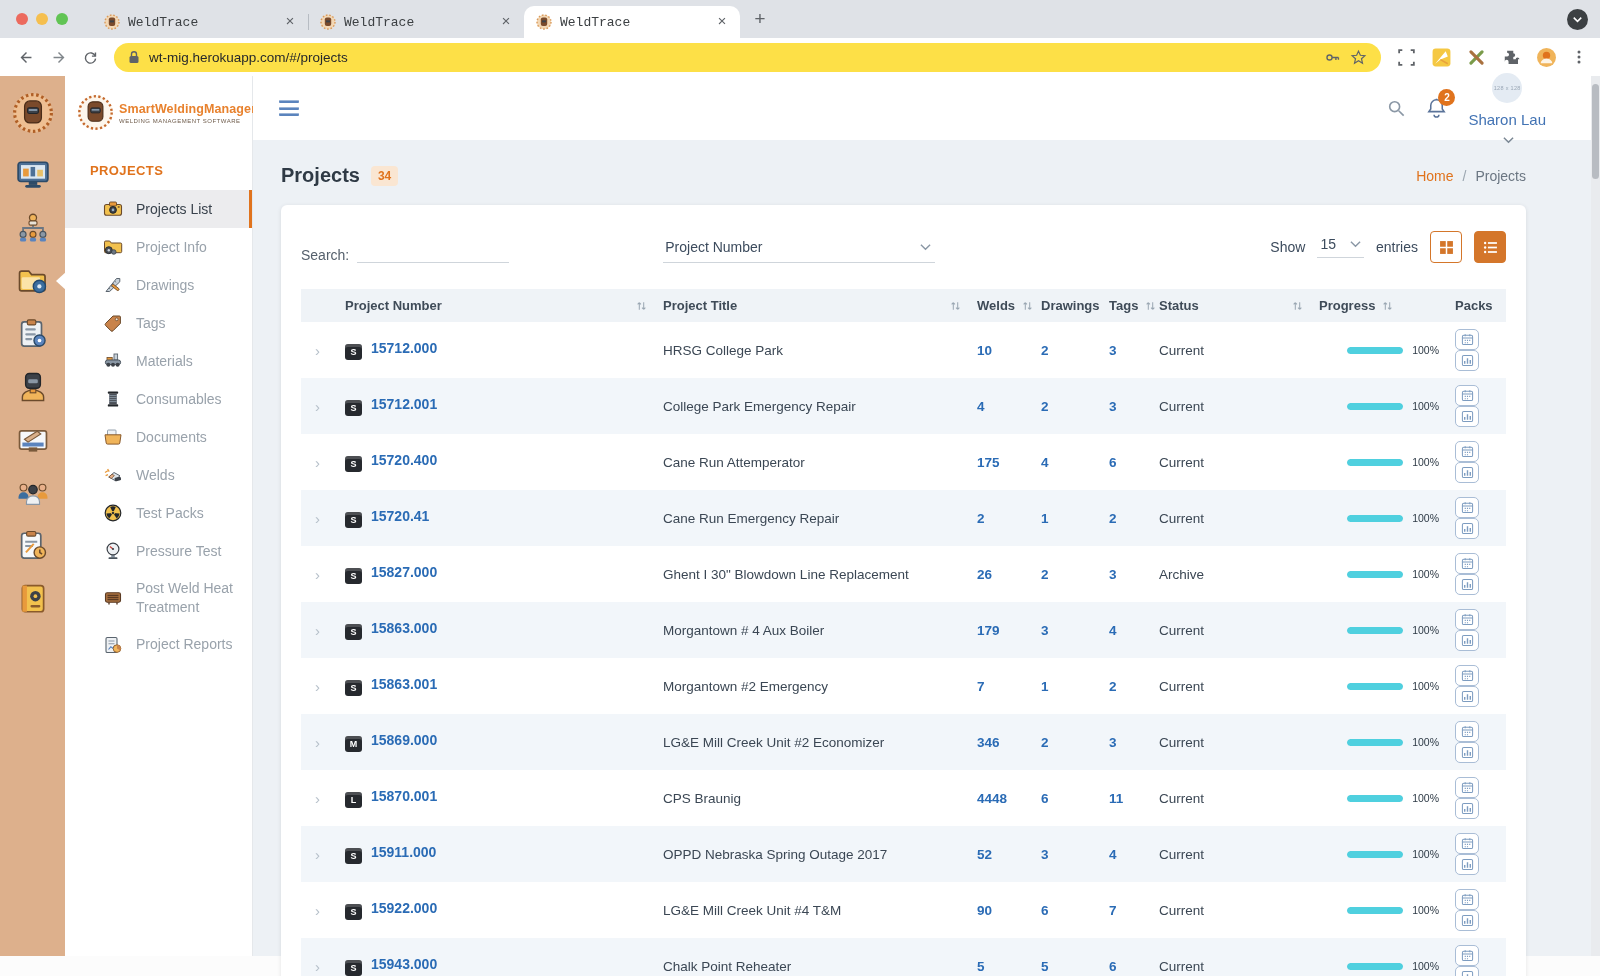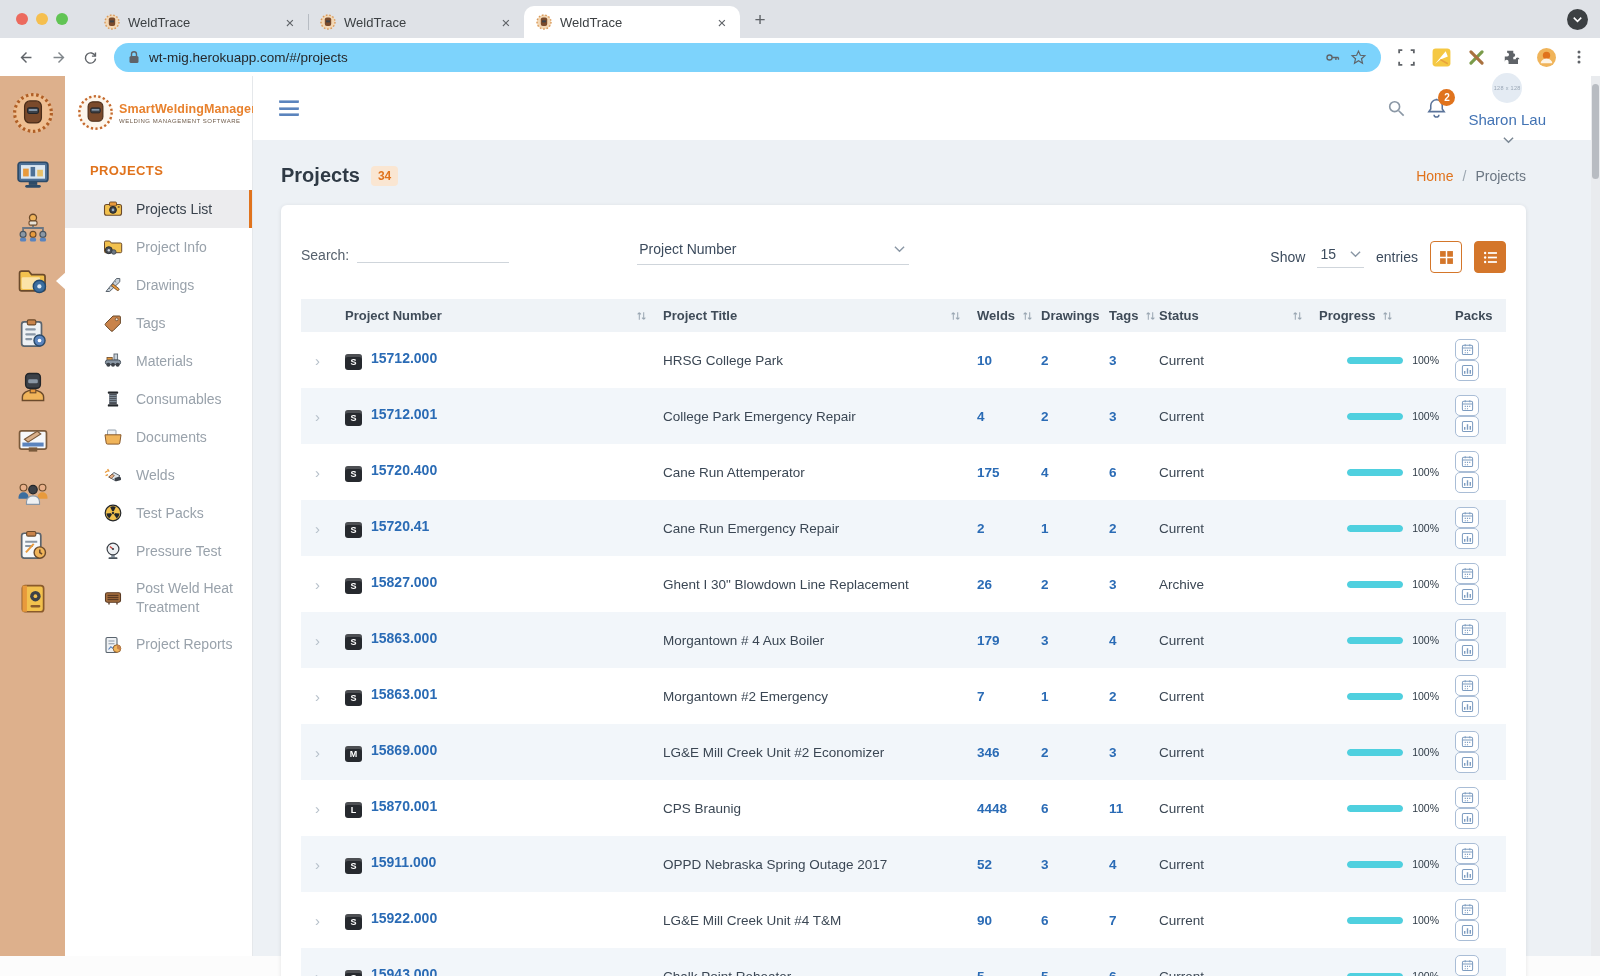--- a/index.html
+++ b/index.html
@@ -1,39 +1,39 @@
 <!DOCTYPE html>
 <html><head>
 <meta charset="utf-8">
 <style>
   * { margin:0; padding:0; box-sizing:border-box; }
   html,body { width:1600px; height:976px; font-family:"Liberation Sans",sans-serif; background:#fff; overflow:hidden; }
 
   
-  .tabbar { height:38px; background:#dfe2e7; position:relative; display:flex; align-items:flex-end; }
+  .tabbar { height:38px; background:#dfe2e7; position:relative; display:flex; align-items:flex-end;font-family:Liberation Mono, monospace; }
   .traffic { position:absolute; left:16px; top:13px; display:flex; gap:8px; }
   .dot { width:12px; height:12px; border-radius:50%; }
   .dot.red{background:#ec6a5e;} .dot.yellow{background:#f5bf4f;} .dot.green{background:#61c454;}
   .tabs { margin-left:92px; display:flex; align-items:flex-end; height:38px; }
   .tab { width:216px; height:32px; display:flex; align-items:center; gap:8px; padding:0 10px 0 12px; font-size:13px; color:#3c4043; border-radius:10px 10px 0 0; position:relative; }
   .tab:not(.active):not(:first-child)::before { content:''; position:absolute; left:0; top:8px; bottom:8px; width:1px; background:#b7bcc3; }
   .tab.active { background:#fff; }
   .tab-title { flex:1; white-space:nowrap; overflow:hidden; }
   .tab-close { color:#5f6368; font-size:15px; width:16px; text-align:center; }
   .ic { display:inline-flex; align-items:center; justify-content:center; }
   .ic svg { width:100%; height:100%; display:block; }
   .favicon-wrap { width:16px; height:16px; flex-shrink:0; }
   .newtab { width:28px; height:28px; margin:0 0 4px 6px; font-size:19px; color:#5f6368; display:grid; place-items:center; }
   .tabsearch { position:absolute; right:12px; top:9px; width:21px; height:21px; border-radius:50%; background:#3c4043; display:grid; place-items:center; }
   .tabsearch svg { width:9px; height:7px; }
 
   .urlbar { height:38px; background:#fff; display:flex; align-items:center; padding:0 12px; gap:4px; }
   .nav-ic { width:28px; height:28px; display:grid; place-items:center; }
   .nav-ic svg { width:17px; height:17px; }
-  .url-pill { flex:1; height:29px; margin:0 6px; background:#7dd3fc; border-radius:15px; display:flex; align-items:center; gap:9px; padding:0 14px; }
+  .url-pill { flex:1; height:29px; margin:0 6px; background:#fde047; border-radius:15px; display:flex; align-items:center; gap:9px; padding:0 14px; }
   .url-text { font-size:13.5px; color:#26282b; flex:1; }
   .pill-ic { width:17px; height:17px; }
   .lock-wrap { width:12px; height:14px; }
   .ext-ic { width:21px; height:21px; margin:0 5px; }
   .dots-menu { width:18px; height:18px; margin-left:4px; }
 
   
   .app { display:flex; height:880px; position:relative; }
   .bottom-strip { height:20px; background:#fcfcfc; }
 
@@ -72,21 +72,21 @@
   .content { padding:16px 74px 0 28px; flex:1; min-width:0; }
   .page-head { display:flex; align-items:center; margin:8px 0 18px; }
   .page-title { font-size:20px; color:#2f3a45; font-weight:700; }
   .count-badge { margin-left:11px; background:#fae6d2; color:#e0731d; font-size:12px; font-weight:bold; padding:3px 7px; border-radius:4px; }
   .breadcrumb { margin-left:auto; font-size:14px; display:flex; gap:9px; }
   .bc-home { color:#e0731d; }
   .bc-sep { color:#9aa5af; }
   .bc-cur { color:#6b7682; }
 
   .card { background:#fff; border-radius:6px; box-shadow:0 1px 4px rgba(40,50,60,.12); padding:20px 20px 16px; }
-  .controls { display:flex; align-items:flex-start; margin:16px 0 26px; }
+  .controls { display:flex; align-items:flex-end; margin:6px 0 26px;gap:26px; }
   .search-group { display:flex; align-items:flex-end; gap:8px; font-size:14px; color:#55606c; }
   .search-input { border:none; border-bottom:1px solid #cfd5db; width:152px; height:22px; font-size:14px; outline:none; background:transparent; }
   .filter-select { margin-left:128px; width:272px; display:flex; justify-content:space-between; align-items:center; border-bottom:1px solid #cfd5db; padding:0 4px 7px 2px; font-size:14px; color:#3c4b5d; cursor:pointer; }
   .controls-right { margin-left:auto; display:flex; align-items:center; gap:12px; font-size:14px; color:#3c4b5d; }
   .page-size { display:flex; align-items:center; gap:12px; border-bottom:1px solid #cfd5db; padding:0 3px 5px; }
   .view-btn { width:32px; height:32px; border-radius:4px; display:grid; place-items:center; cursor:pointer; }
   .view-btn svg { width:15px; height:15px; }
   .view-btn.grid { background:#fff; border:1px solid #d4762a; }
   .view-btn.list { background:#d4762a; border:1px solid #d4762a; }
 

